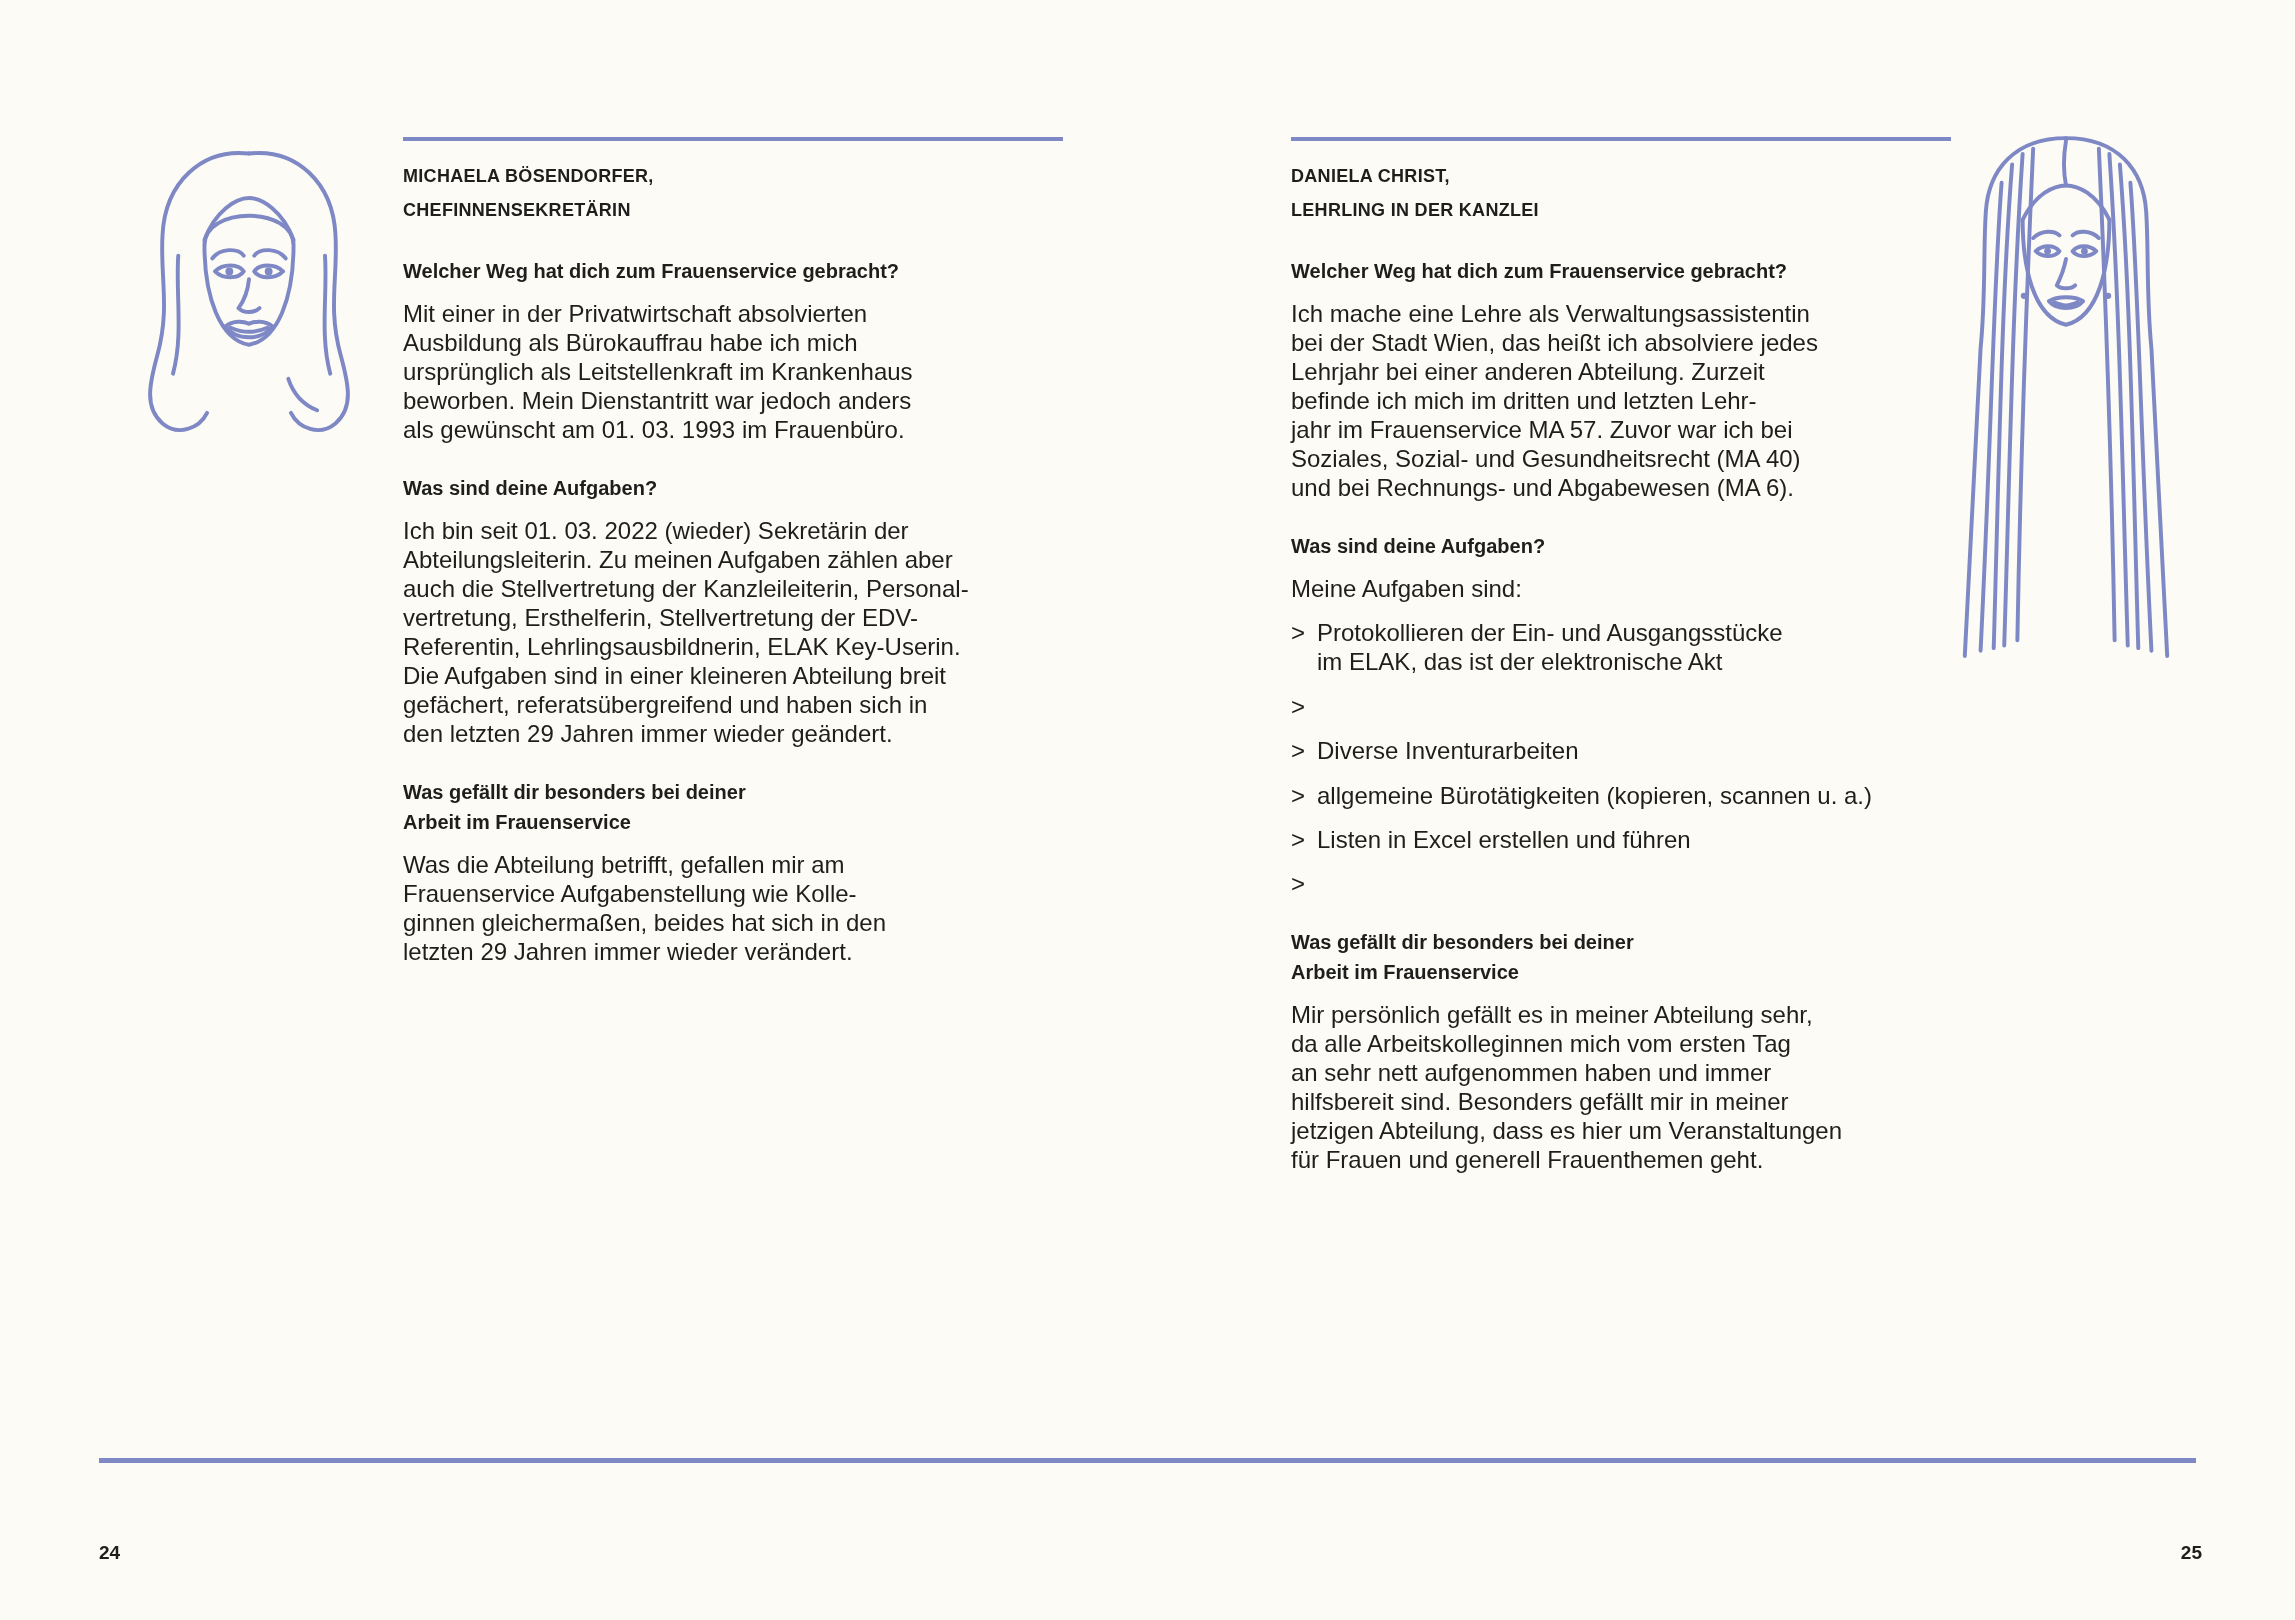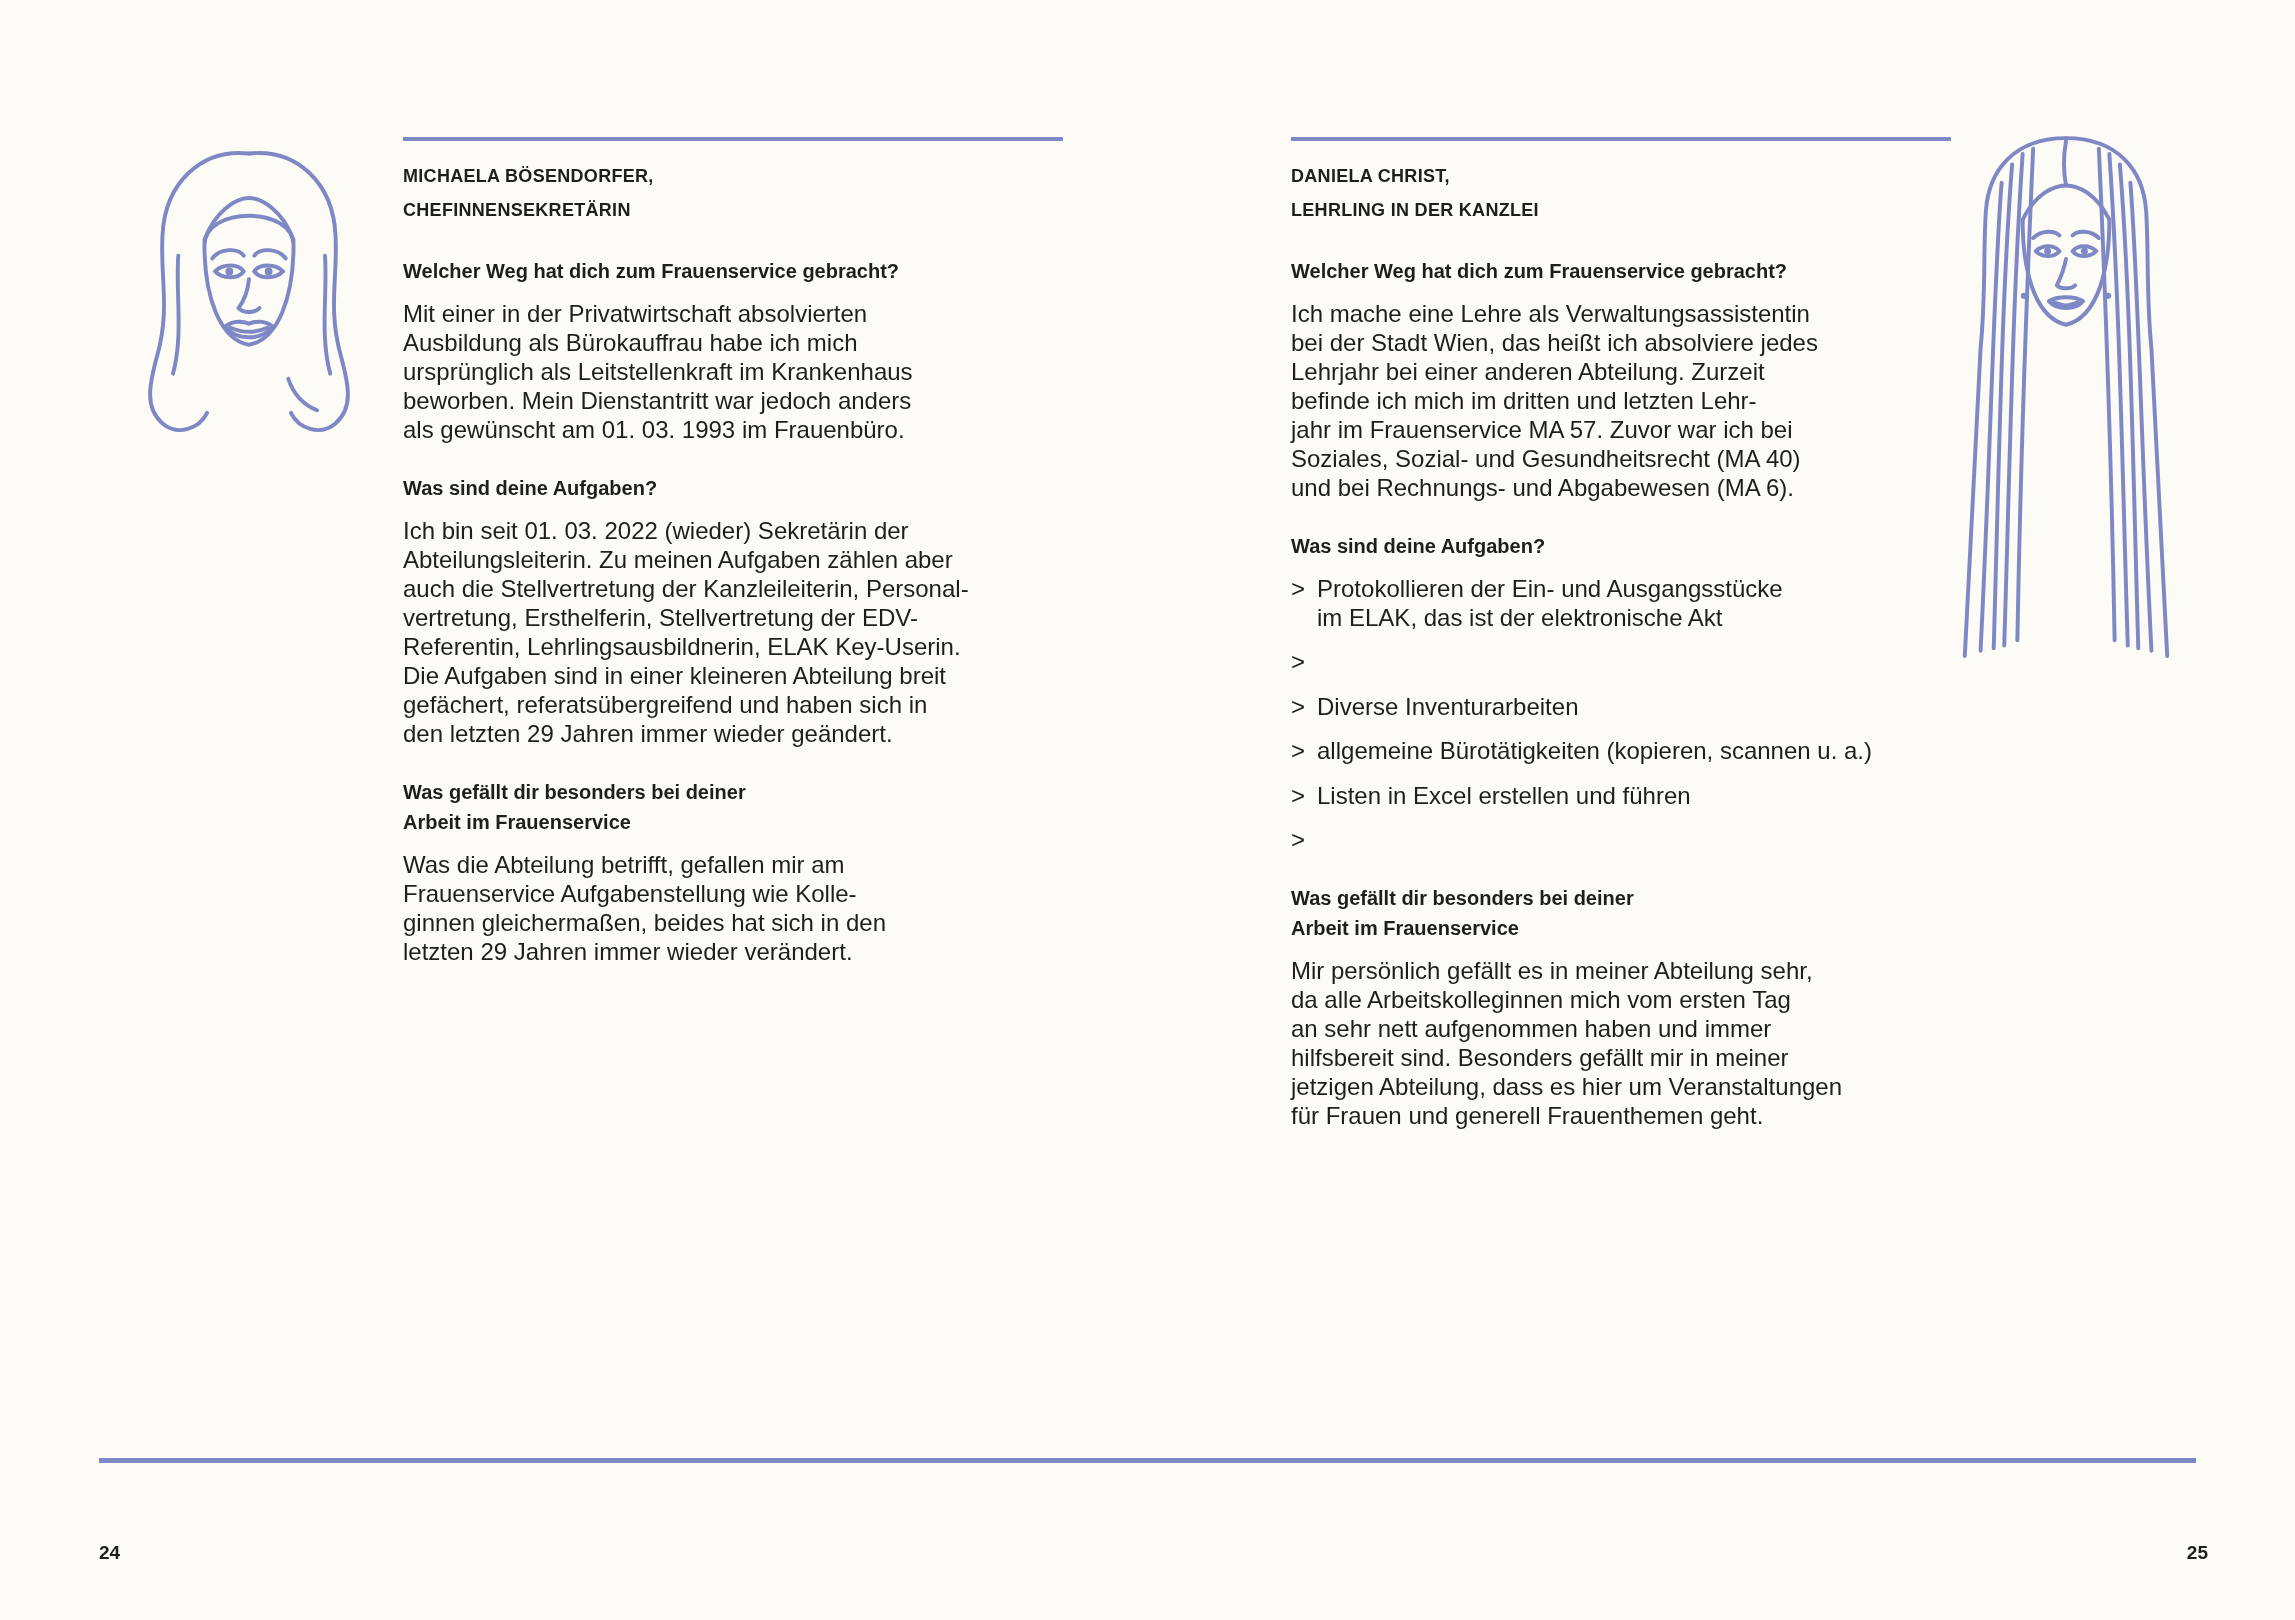--- a/index.html
+++ b/index.html
@@ -72,21 +72,21 @@
   }
   .portrait circle.pupil { fill: currentColor; stroke: none; }
 
   .pageno {
     position: absolute;
     top: 1542px;
     font-size: 19px;
     font-weight: bold;
   }
   .pageno-left  { left: 99px; }
-  .pageno-right { right: 87px; text-align: center; }
+  .pageno-right { right: 93px; text-align: center; }
 </style>
 </head>
 <body>
 
 <div class="page">
 
   <svg class="portrait portrait-left" viewBox="0 0 200 260" aria-hidden="true">
     <path d="M100,14 C64,10 36,36 34,76 C32,108 40,132 30,168 C24,190 20,208 34,220 C46,230 62,224 68,212"></path>
     <path d="M100,14 C136,10 164,36 166,76 C168,108 160,132 170,168 C176,190 180,208 166,220 C154,230 138,224 132,212"></path>
     <path d="M46,92 C44,122 50,152 42,182"></path>
@@ -172,20 +172,21 @@
     <h3 class="question">Welcher Weg hat dich zum Frauenservice gebracht?</h3>
     <p class="para">Ich mache eine Lehre als Verwaltungsassistentin
 bei der Stadt Wien, das heißt ich absolviere jedes
 Lehrjahr bei einer anderen Abteilung. Zurzeit
 befinde ich mich im dritten und letzten Lehr-
 jahr im Frauenservice MA 57. Zuvor war ich bei
 Soziales, Sozial- und Gesundheitsrecht (MA 40)
 und bei Rechnungs- und Abgabewesen (MA 6).</p>
 
     <h3 class="question">Was sind deine Aufgaben?</h3>
+    <p class="para intro">Meine Aufgaben sind:</p>
 
     <div class="task">
       <span class="marker">&gt;</span>
       <span class="task-text">Protokollieren der Ein- und Ausgangsstücke
 im ELAK, das ist der elektronische Akt</span>
     </div>
     <div class="task">
       <span class="marker">&gt;</span>
     </div>
     <div class="task">

